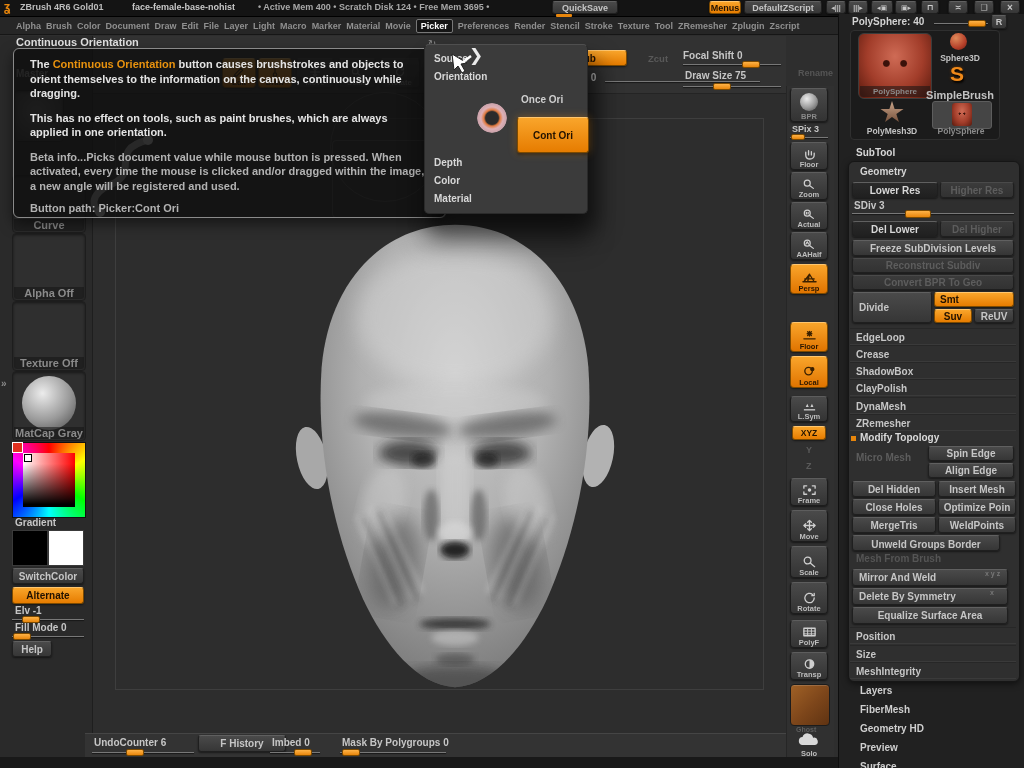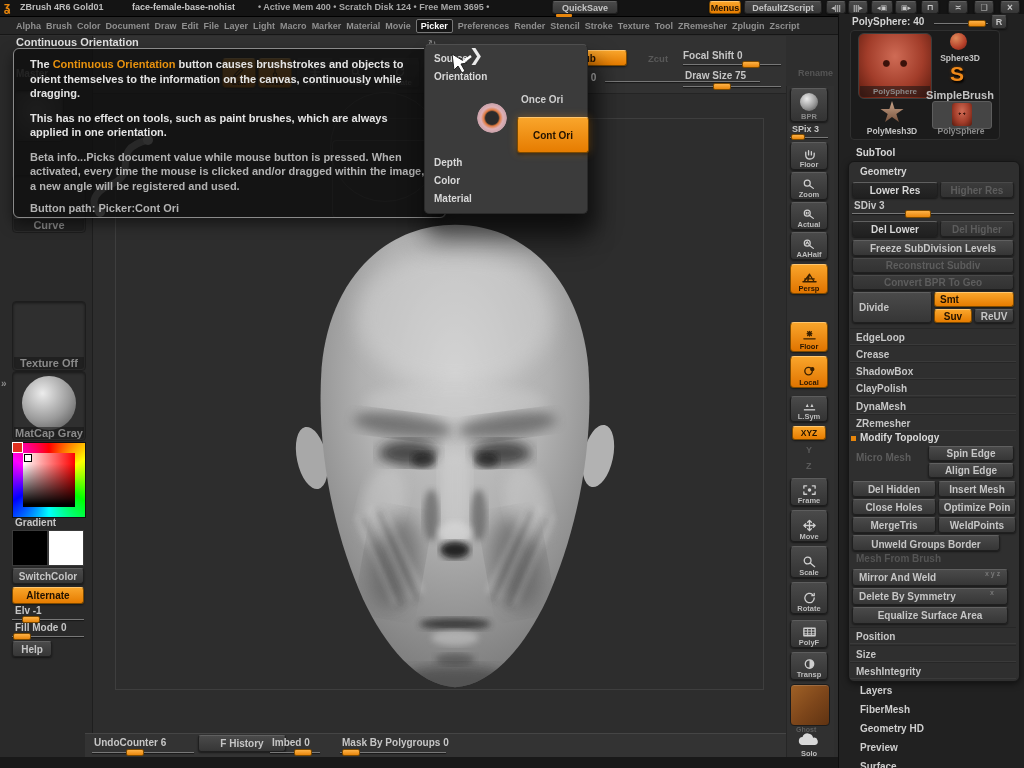--- a/index.html
+++ b/index.html
@@ -227,20 +227,23 @@
     <path d="M70,8 C30,18 62,40 34,52 C8,63 16,78 22,80" stroke="#cfcfcf" stroke-width="7" fill="none" stroke-linecap="round" opacity="0.85"></path>
     <circle cx="70" cy="8" r="5" fill="#e8e8e8"></circle>
       <circle cx="22" cy="80" r="5" fill="#e8e8e8"></circle>
   </svg>
   <div class="abs ghost" style="left:330px;top:92px;width:108px;height:108px;border:1px solid rgba(200,200,200,.22);border-radius:50%;"></div>
   <div class="abs ghost" style="left:332px;top:140px;width:112px;height:76px;border:1px solid rgba(190,190,190,.25);border-radius:4px;"></div>
 
   <div class="abs slot" style="left:12px;top:175px;width:72px;height:56px;">
     <div class="slotlbl">Curve</div>
   </div>
+  <div class="abs slot" style="left:12px;top:233px;width:72px;height:66px;">
+    <div class="slotlbl">Alpha Off</div>
+  </div>
   <div class="abs slot" style="left:12px;top:301px;width:72px;height:68px;">
     <div class="slotlbl">Texture Off</div>
   </div>
   <div class="abs slot" style="left:12px;top:371px;width:72px;height:68px;">
     <div class="grayball" style="position:absolute;left:9px;top:4px;width:54px;height:54px;"></div>
     <div class="slotlbl">MatCap Gray</div>
   </div>
 
   <div class="abs" style="left:12px;top:442px;width:72px;height:74px;background:conic-gradient(#f00,#ff0,#0f0,#0ff,#00f,#f0f,#f00);border:1px solid #111;">
     <div style="position:absolute;left:10px;top:10px;right:10px;bottom:10px;

